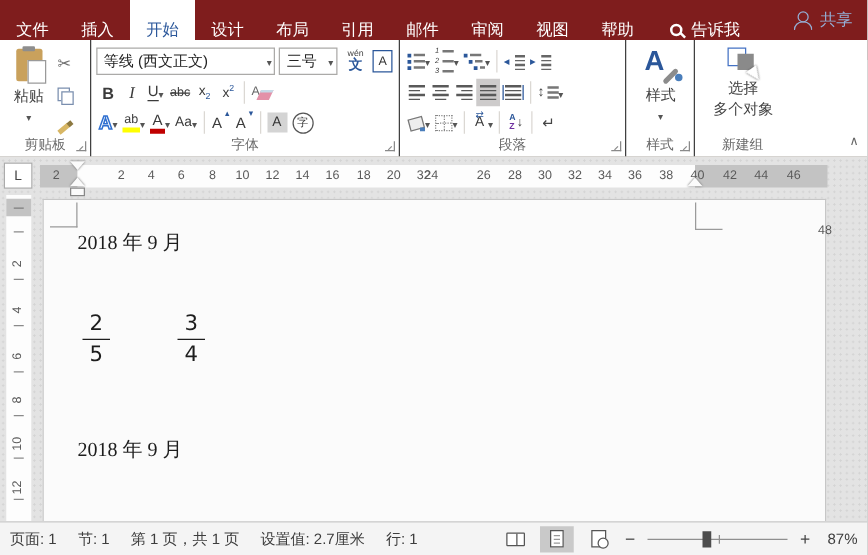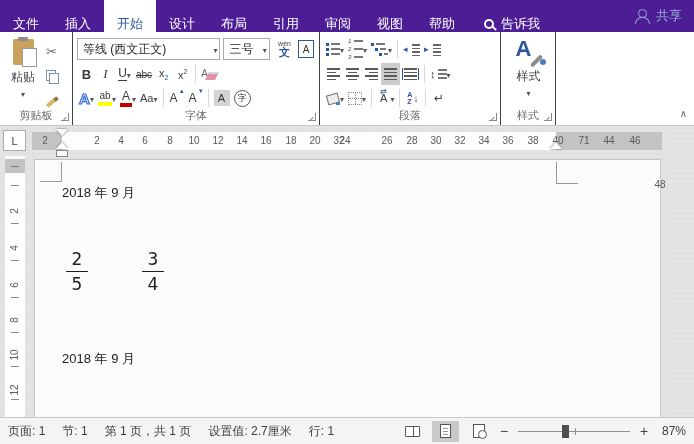--- a/index.html
+++ b/index.html
@@ -1,20 +1,20 @@
 <!DOCTYPE html>
 <html><head>
 <meta charset="utf-8">
 <style>
   * { box-sizing: border-box; margin: 0; padding: 0; }
   body { font-family: "Liberation Sans", "DejaVu Sans", sans-serif; background: #888; }
   .window { position: relative; width: 694px; height: 444px; background: #fff; overflow: hidden; font-size: 12px; color: #333; }
 
   
-  .titlebar { position: absolute; top: 0; left: 0; right: 0; height: 48px; background: #4c1d95; display: flex; align-items: stretch; color: #fff; }
+  .titlebar { position: absolute; top: 0; left: 0; right: 0; height: 48px; background: #7f1d1d; display: flex; align-items: stretch; color: #fff; }
   .tab { display: flex; align-items: center; padding: 0 13px; font-size: 13px; white-space: nowrap; }
   .tab.active { background: #fff; color: #2b579a; }
   .tellme { display: flex; align-items: center; gap: 7px; margin-left: 16px; font-size: 13px; }
   .s-ico { width: 10px; height: 10px; border: 2px solid #fff; border-radius: 50%; position: relative; }
   .s-ico::after { content: ""; position: absolute; width: 6px; height: 2px; background: #fff; transform: rotate(45deg); right: -5px; bottom: -2px; }
   .share { position: absolute; right: 12px; top: 0; height: 32px; display: flex; align-items: center; gap: 7px; color: #94aed4; font-size: 13px; }
   .p-ico { position: relative; width: 14px; height: 14px; }
   .p-ico::before { content: ""; position: absolute; left: 3px; top: 0; width: 7px; height: 7px; border: 1.5px solid #94aed4; border-radius: 50%; }
   .p-ico::after { content: ""; position: absolute; left: 0; bottom: -1px; width: 13px; height: 6px; border: 1.5px solid #94aed4; border-bottom: none; border-radius: 7px 7px 0 0; }
 
@@ -139,21 +139,21 @@
     background-image: radial-gradient(#d4d4d4 0.8px, transparent 0.9px); background-size: 5px 5px; overflow: hidden; }
   .vruler { position: absolute; left: 5px; top: 0; width: 20px; height: 100%; background: #fdfdfd; }
   .vcap { position: absolute; left: 0; top: 3px; width: 100%; height: 14px; background: #c3c3c3; }
   .vcap::after { content: ""; position: absolute; left: 6px; top: 7px; width: 8px; height: 1px; background: #7e7e7e; }
   .vtick { position: absolute; left: 6px; width: 8px; height: 1px; background: #8a8a8a; }
   .vnum { position: absolute; left: 2px; width: 16px; text-align: center; font-size: 10px; color: #5a5a5a; transform: rotate(-90deg); line-height: 1; }
   .page { position: absolute; left: 34px; top: 3px; width: 627px; height: 258px; background: #fbfbfb; border: 1px solid #c6c6c6; border-bottom: none; }
   .cmark { position: absolute; z-index: 2; }
   .cmark.tl { left: 40px; top: 6px; width: 22px; height: 20px; border-right: 1px solid #9a9a9a; border-bottom: 1px solid #9a9a9a; }
   .cmark.tr { left: 556px; top: 6px; width: 22px; height: 22px; border-left: 1px solid #9a9a9a; border-bottom: 1px solid #9a9a9a; }
-  .doc-text { position: absolute; font-family: Liberation Sans, sans-serif; font-size: 13px; color: #1d1d1d; white-space: nowrap; }
+  .doc-text { position: absolute; font-family: Liberation Serif, serif; font-size: 16px; color: #1d1d1d; white-space: nowrap; }
   .frac { position: absolute; width: 24px; text-align: center; font-family: "DejaVu Sans", sans-serif; font-size: 17px; color: #1d1d1d; line-height: 20px; }
   .frac .bar { border-top: 1.5px solid #1d1d1d; margin: 2px 1px; }
 
   
   .statusbar { position: absolute; left: 0; right: 0; bottom: 0; height: 27px; background: #f4f4f4; border-top: 1px solid #c9c9c9; display: flex; align-items: center; padding: 0 8px; color: #3d3d3d; font-size: 12px; }
   .sfield { margin-right: 17px; white-space: nowrap; }
   .sb-right { position: absolute; right: 8px; top: 0; height: 100%; display: flex; align-items: center; gap: 6px; }
   .vbtn { width: 27px; height: 21px; display: flex; align-items: center; justify-content: center; }
   .vbtn.active { background: #c9c9c9; }
   .book-i { position: relative; width: 15px; height: 11px; border: 1px solid #555; border-radius: 1px; background: #fff; }
@@ -175,20 +175,21 @@
 <div class="window">
 
   <div class="titlebar">
     <div style="display:flex;align-items:stretch;">
       <div class="tab">文件</div>
       <div class="tab">插入</div>
       <div class="tab active">开始</div>
       <div class="tab">设计</div>
       <div class="tab">布局</div>
       <div class="tab">引用</div>
+      <div class="tab">邮件</div>
       <div class="tab">审阅</div>
       <div class="tab">视图</div>
       <div class="tab">帮助</div>
     </div>
     <div class="tellme">
       <span class="s-ico"></span>
       <span>告诉我</span>
     </div>
     <div class="share">
       <span class="p-ico"></span>
@@ -484,20 +485,30 @@
             <span class="A">A</span>
           </span>
         <span class="lbl">样式</span>
         <span class="caret"></span>
       </div>
       <div class="gfoot">样式</div>
       <span class="launcher"></span>
     </div>
 
 
+    <div class="group" style="width:76px;border-right:none;">
+      <div class="bigbtn">
+        <span class="selobj-i">
+            <span class="cursor-a"></span>
+          </span>
+        <span class="lbl" style="margin-top:0;">选择</span>
+        <span class="lbl" style="margin-top:0;">多个对象</span>
+      </div>
+      <div class="gfoot">新建组</div>
+    </div>
 
     <span class="collapse"></span>
   </div>
 
   <div class="ruler-row">
     <div class="tabsel">L</div>
     <div class="hseg seg-lm"></div>
     <div class="hseg seg-main"></div>
     <div class="hseg seg-rm"></div>
     <span class="hnum" style="left:35px;">2</span>
@@ -515,21 +526,21 @@
         <span class="hnum" style="left: 329px;">32</span>
         <span class="hnum" style="left: 335px;">24</span>
         <span class="hnum" style="left: 377px;">26</span>
         <span class="hnum" style="left: 402px;">28</span>
         <span class="hnum" style="left: 426px;">30</span>
         <span class="hnum" style="left: 450px;">32</span>
         <span class="hnum" style="left: 474px;">34</span>
         <span class="hnum" style="left: 498px;">36</span>
         <span class="hnum" style="left: 523px;">38</span>
         <span class="hnum" style="left: 548px;">40</span>
-        <span class="hnum" style="left: 574px;">71</span>
+        <span class="hnum" style="left: 574px;">42</span>
         <span class="hnum" style="left: 599px;">44</span>
         <span class="hnum" style="left: 625px;">46</span>
         <span class="hnum" style="left: 650px; margin-top: 44px;">48</span>
       </div>
     <div class="tri down" style="left:56px;top:3px;"></div>
     <div class="tri up" style="left:56px;top:16px;"></div>
     <div class="ind-box" style="left:56px;top:24px;"></div>
     <div class="tri up" style="left:550px;top:16px;"></div>
   </div>
 

